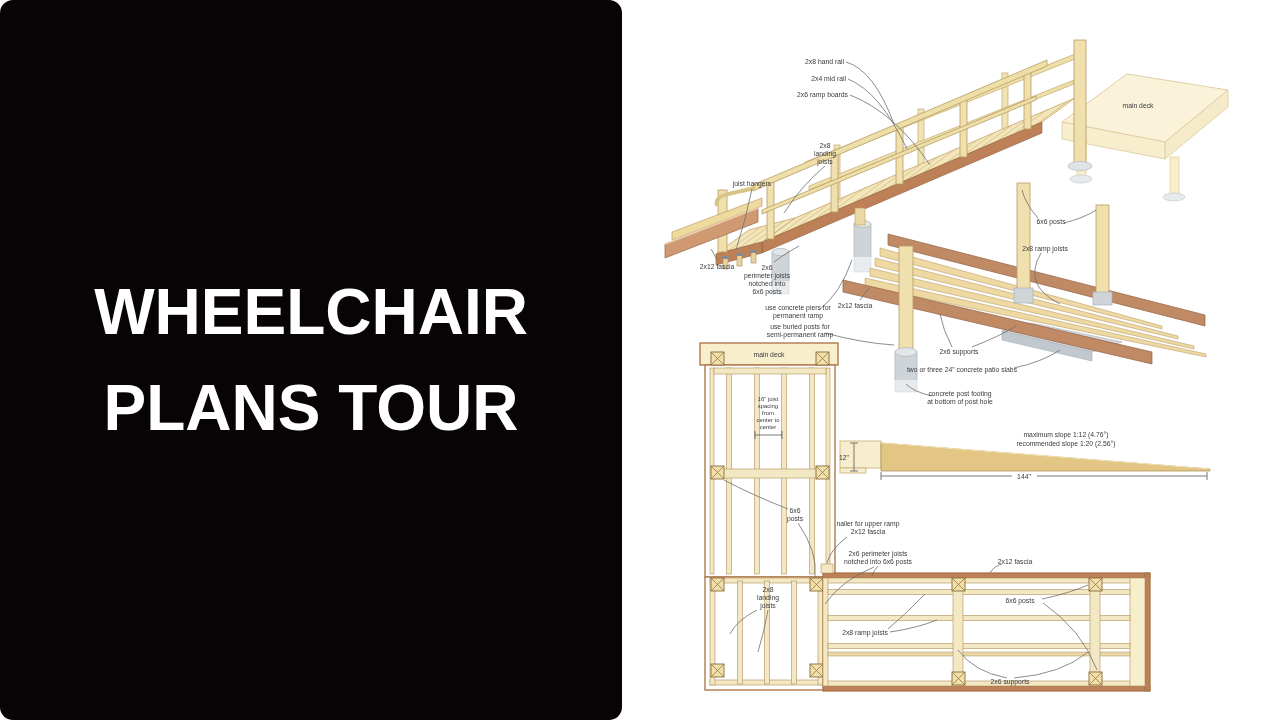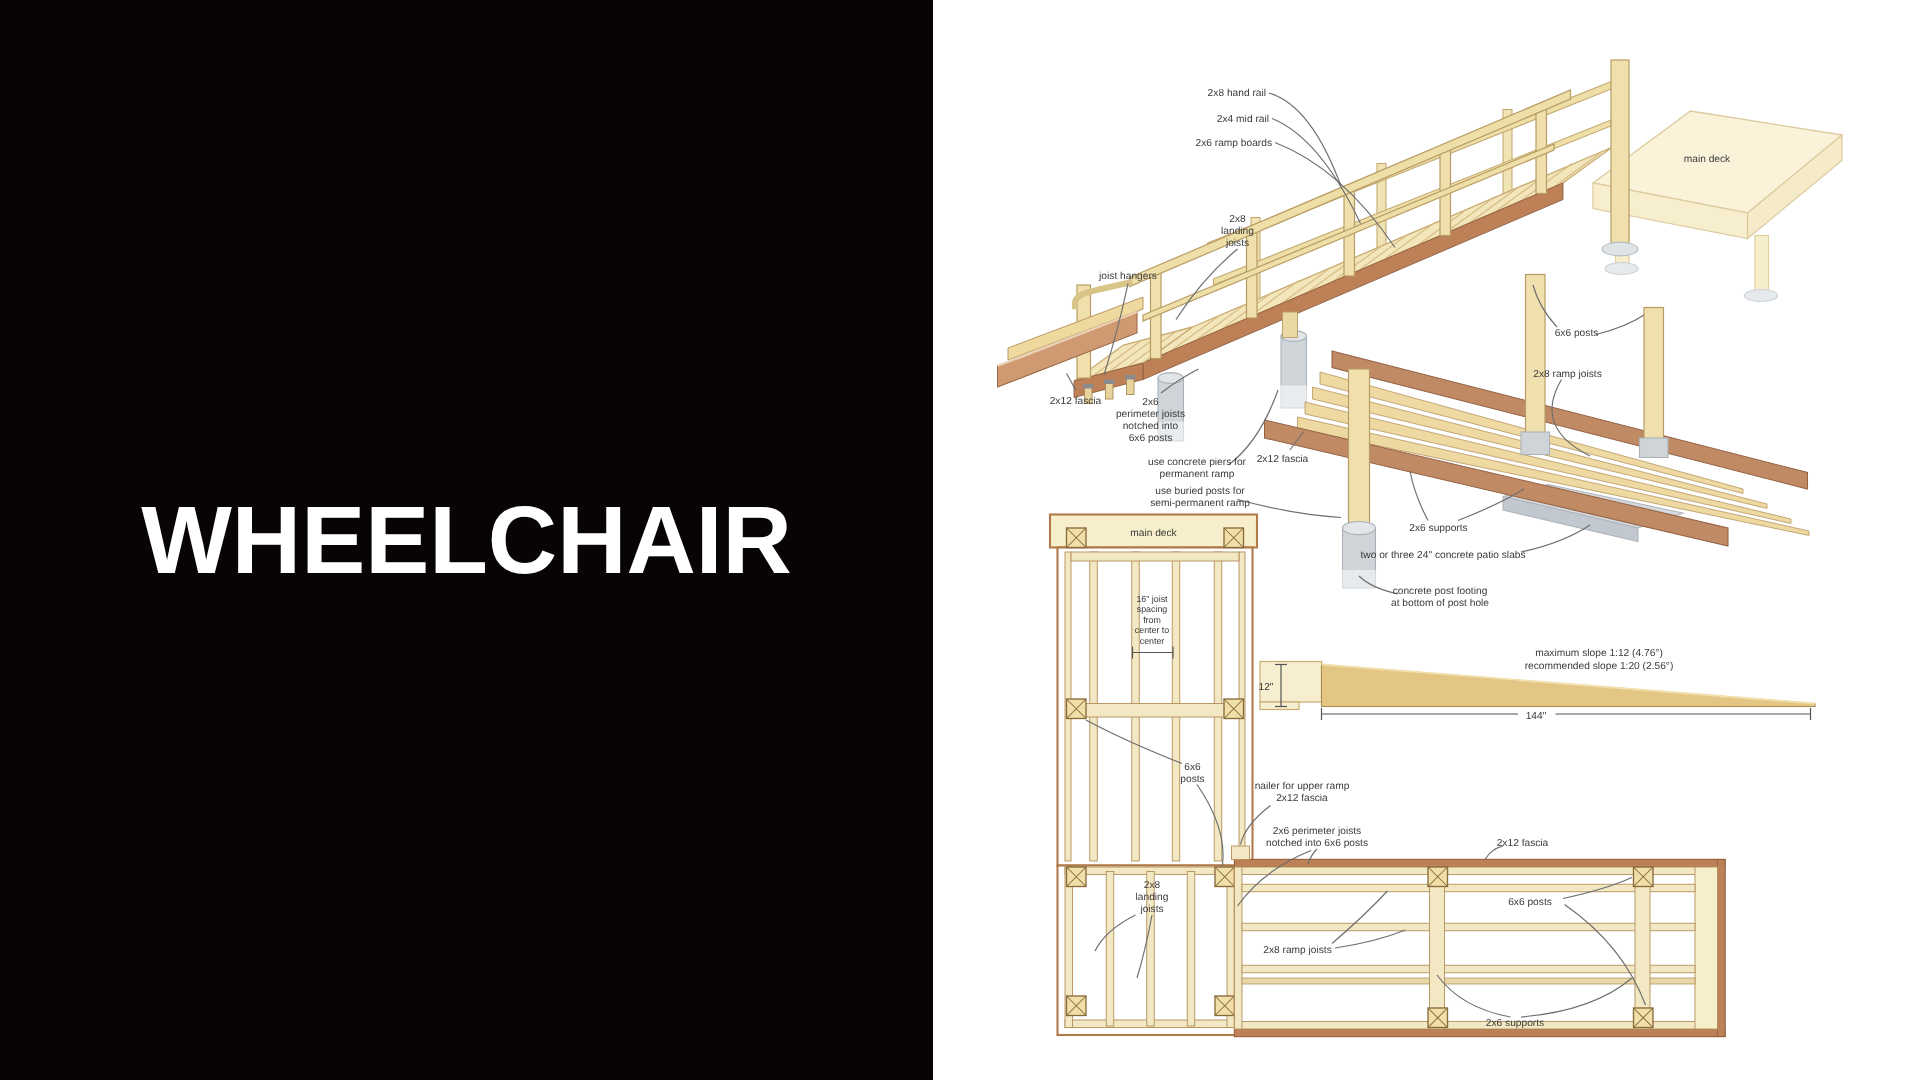--- a/index.html
+++ b/index.html
@@ -1,30 +1,31 @@
 <!DOCTYPE html>
 <html><head>
 <meta charset="utf-8">
 <style>
   html,body{margin:0;padding:0;}
   body{width:1280px;height:720px;overflow:hidden;font-family:"Liberation Sans",sans-serif;display:flex;}
-  .left-panel{width:622px;height:720px;background:#080304;display:flex;flex-direction:column;align-items:center;justify-content:center;}
+  .left-panel{width:622px;height:720px;background:#080304;display:flex;flex-direction:column;align-items:center;justify-content:center;border-radius:13px;}
   .title-line{color:#ffffff;font-weight:700;font-size:64px;line-height:96px;letter-spacing:0px;white-space:nowrap;}
   .right-panel{width:658px;height:720px;background:#ffffff;position:relative;}
   svg{display:block;}
   .lbl{font-family:"Liberation Sans",sans-serif;font-size:6.8px;fill:#3a3a3a;}
   .lbl-sm{font-family:"Liberation Sans",sans-serif;font-size:5.9px;fill:#3a3a3a;}
   .leader{fill:none;stroke:#6f6f6f;stroke-width:0.8;}
   .dim{stroke:#555;stroke-width:0.8;}
 </style>
 </head>
 <body>
 
 <div class="left-panel">
   <div class="title-line">WHEELCHAIR</div>
+  <div class="title-line">PLANS TOUR</div>
 </div>
 
 <div class="right-panel">
 <svg width="658" height="720" viewBox="0 0 658 720" xmlns="http://www.w3.org/2000/svg">
   <defs>
     <g id="xblk">
       <rect x="0" y="0" width="13" height="13" fill="#f0dfa8" stroke="#8a6b3c" stroke-width="0.9"></rect>
       <line x1="0" y1="0" x2="13" y2="13" stroke="#8a6b3c" stroke-width="0.7"></line>
       <line x1="13" y1="0" x2="0" y2="13" stroke="#8a6b3c" stroke-width="0.7"></line>
     </g>

